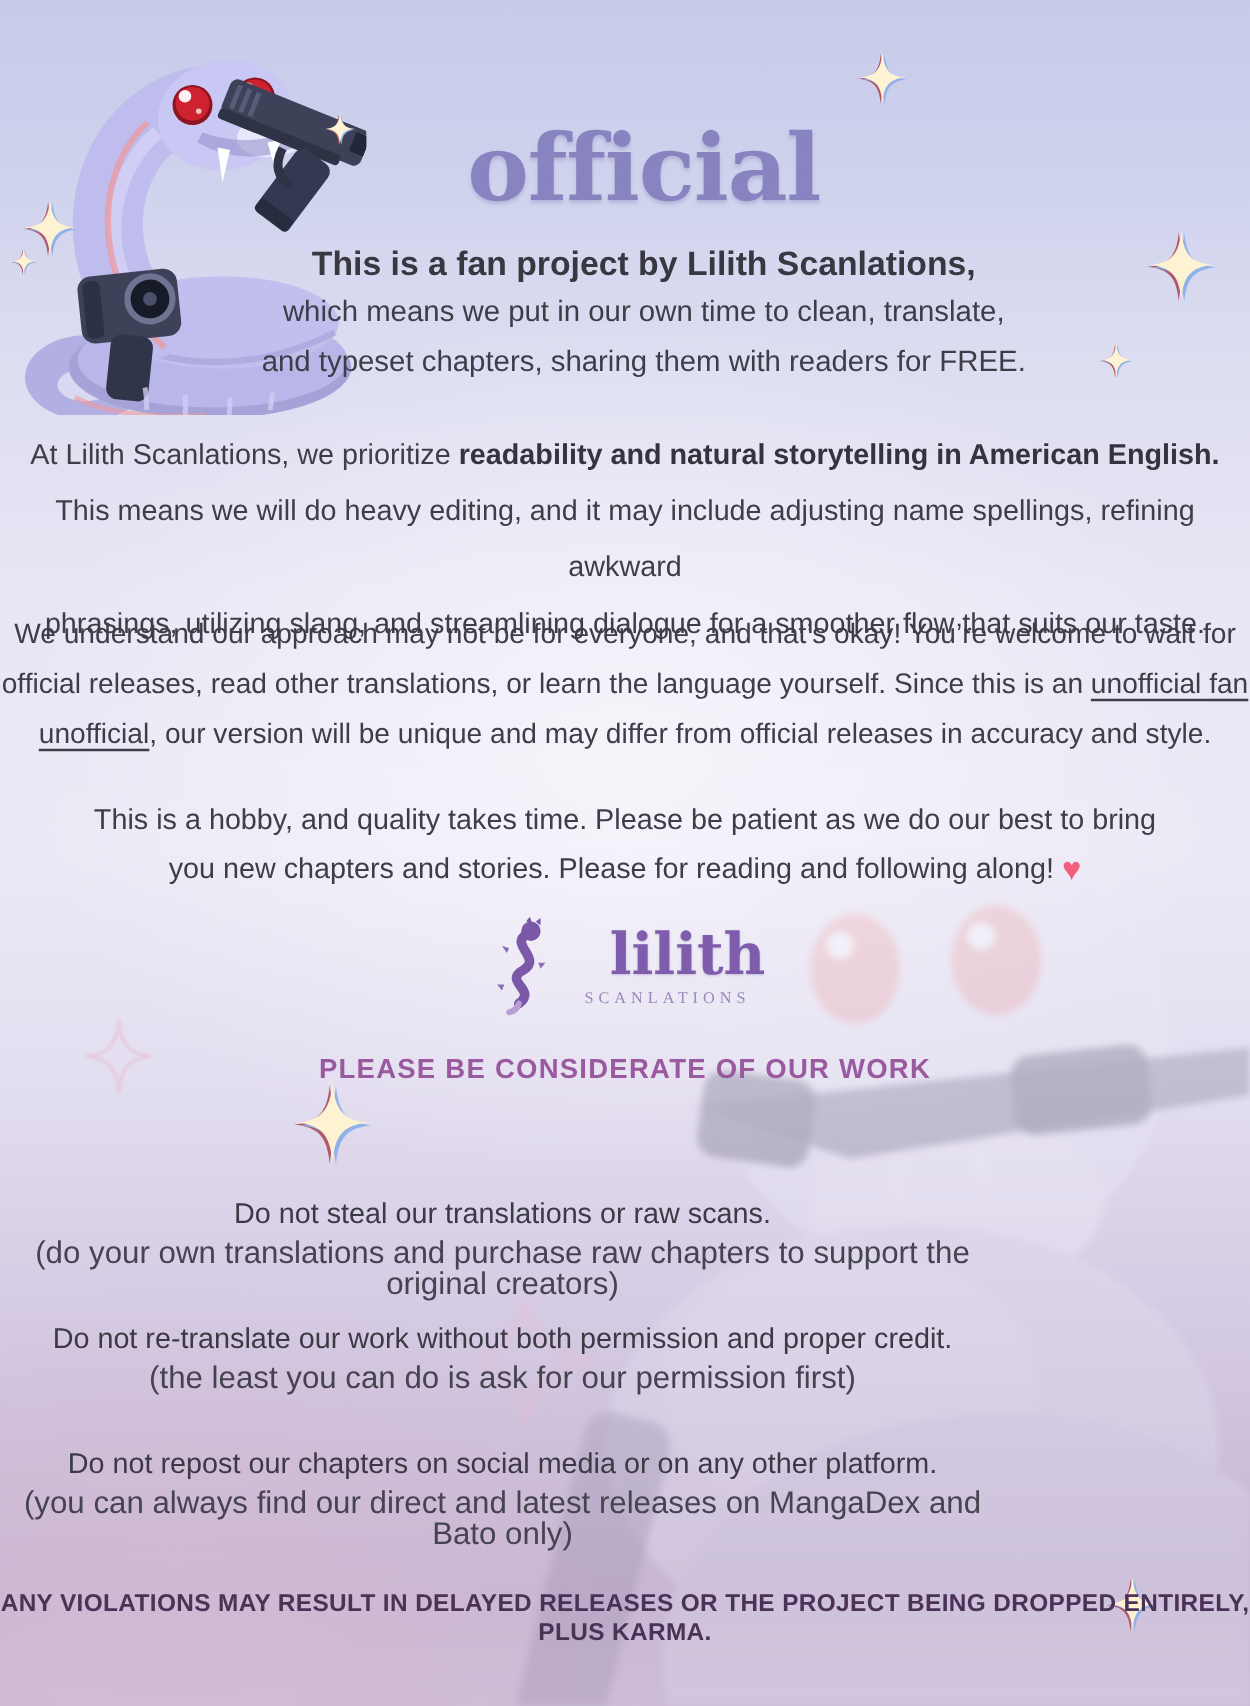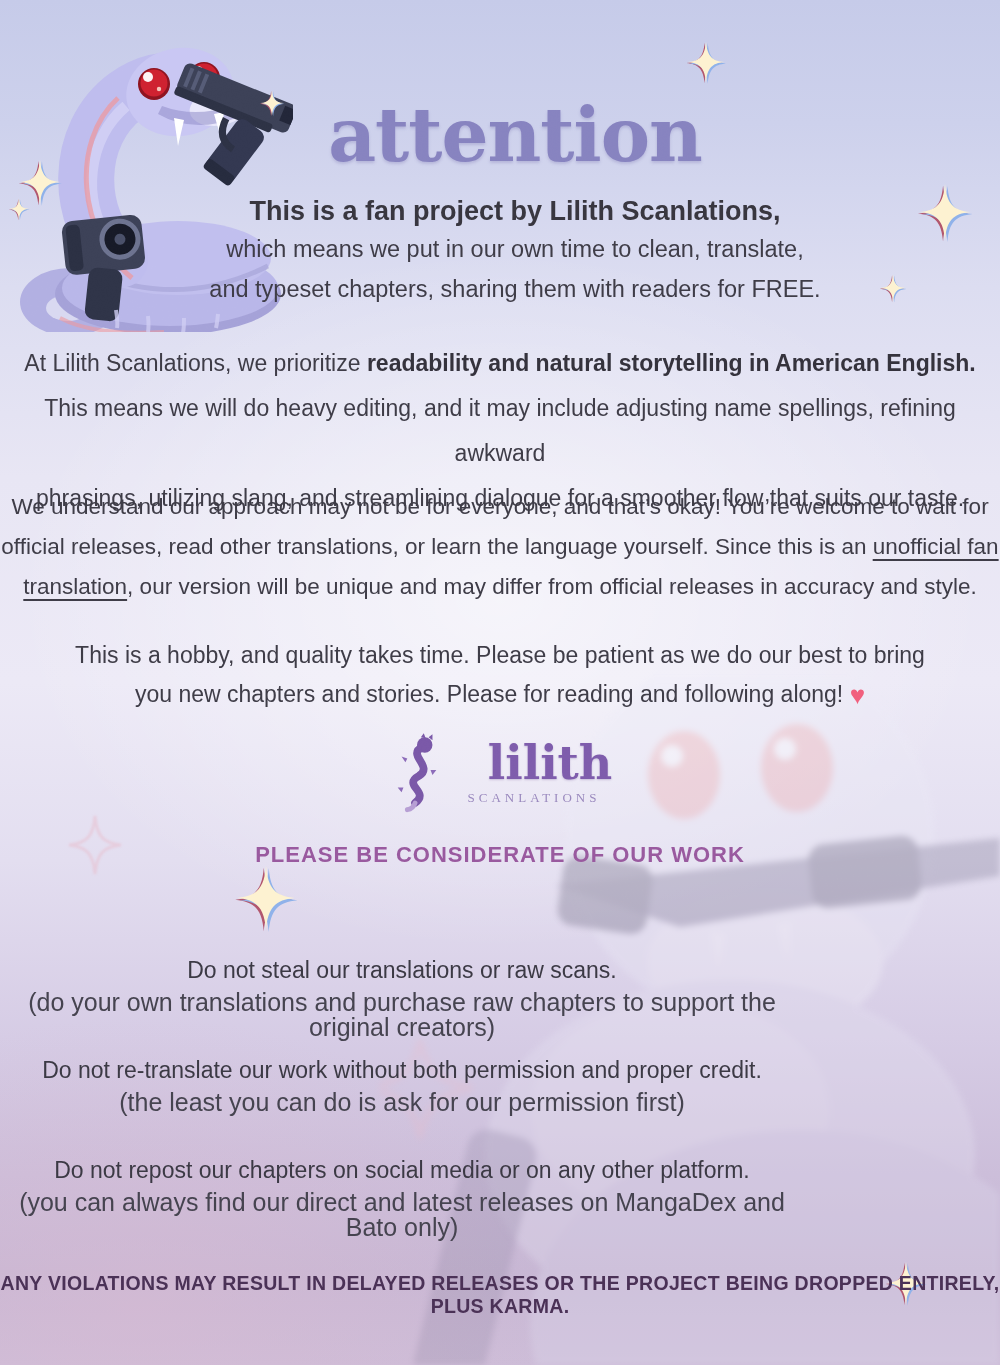--- a/index.html
+++ b/index.html
@@ -186,38 +186,38 @@
     </svg>
   <svg class="sparkle" style="left:884px;top:1257px;width:44px;height:52px" viewBox="-60 -66 120 132">
       <use href="#star" fill="#b2566d" transform="translate(-4 3)"></use>
       <use href="#star" fill="#8fb2ea" transform="translate(5 4)"></use>
       <use href="#star" fill="#fdf2d1"></use>
     </svg>
   <svg class="sparkle-outline" style="left:65px;top:812px;width:60px;height:66px" viewBox="-60 -66 120 132">
       <use href="#star" fill="none" stroke="#e8bccb" stroke-width="6"></use>
     </svg>
 
-  <h1 class="abs title">attention</h1>
+  <h1 class="abs title">official</h1>
 
   <div class="abs p1 body-text">
     <div class="lead">This is a fan project by Lilith Scanlations,</div>
     <div class="ln">which means we put in our own time to clean, translate,</div>
     <div class="ln">and typeset chapters, sharing them with readers for FREE.</div>
   </div>
 
   <div class="abs ctr p2 body-text">
     <div><span>At Lilith Scanlations, we prioritize </span><b>readability and natural storytelling in American English.</b></div>
     <div>This means we will do heavy editing, and it may include adjusting name spellings, refining awkward</div>
     <div>phrasings, utilizing slang, and streamlining dialogue for a smoother flow that suits our taste.</div>
   </div>
 
   <div class="abs ctr p3 body-text">
     <div>We understand our approach may not be for everyone, and that’s okay! You’re welcome to wait for</div>
     <div><span>official releases, read other translations, or learn the language yourself. Since this is an </span><span class="u">unofficial fan</span></div>
-    <div><span class="u">translation</span><span>, our version will be unique and may differ from official releases in accuracy and style.</span></div>
+    <div><span class="u">unofficial</span><span>, our version will be unique and may differ from official releases in accuracy and style.</span></div>
   </div>
 
   <div class="abs ctr p4 body-text">
     <div>This is a hobby, and quality takes time. Please be patient as we do our best to bring</div>
     <div><span>you new chapters and stories. Please for reading and following along!</span> <span class="heart">♥</span></div>
   </div>
 
   <div class="abs logo">
     <svg width="58" height="80" viewBox="0 0 60 82" aria-hidden="true">
       <path d="M36,14 C18,22 48,34 32,44 C14,54 44,60 28,72" stroke="#7a58a8" stroke-width="8" stroke-linecap="round" fill="none"></path>

